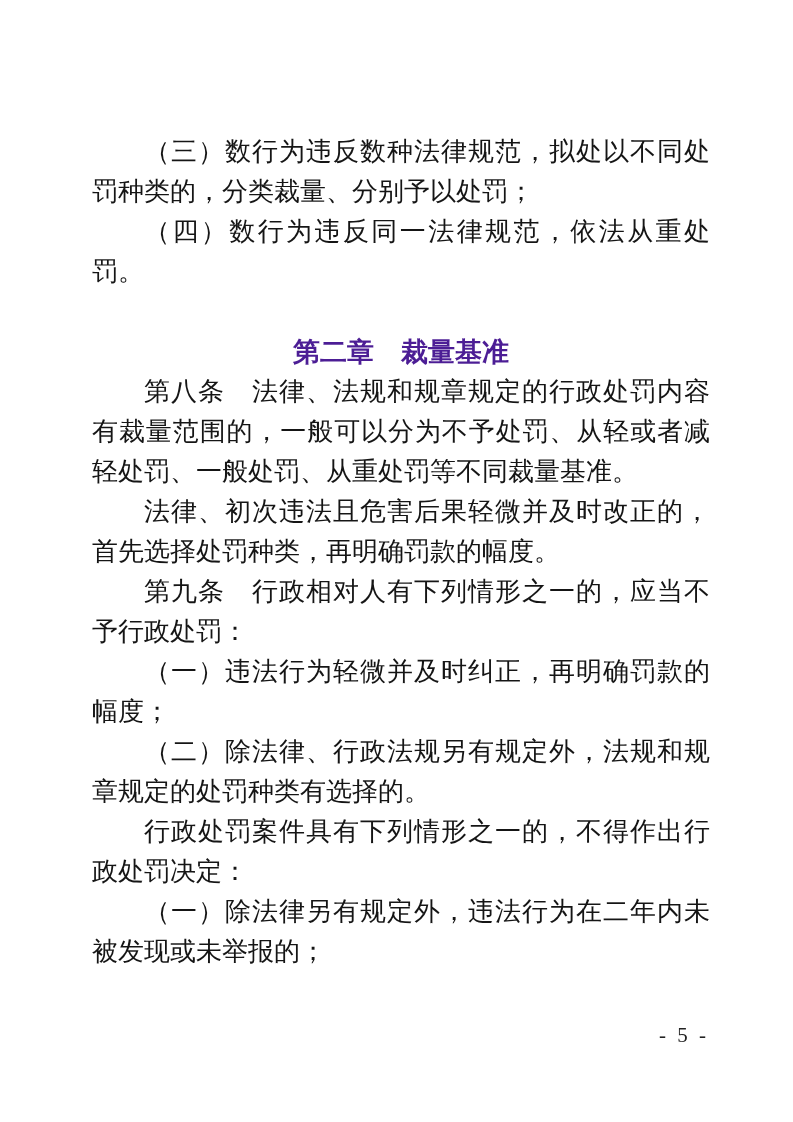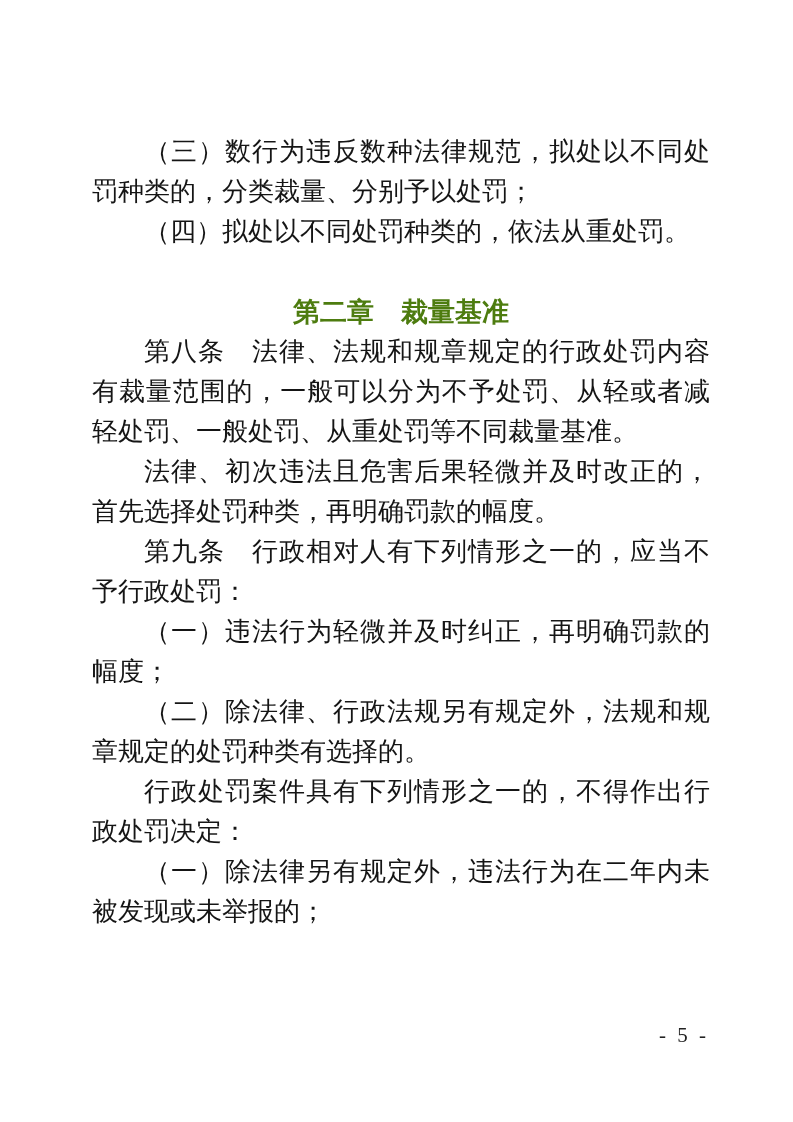--- a/index.html
+++ b/index.html
@@ -32,40 +32,40 @@
     word-break: break-all;
   }
   .chapter-heading {
     margin: 40px 0 0 0;
     font-size: 27px;
     line-height: 40px;
     font-weight: 700;
     text-align: center;
     text-indent: 0;
     font-family: "Liberation Sans", "DejaVu Sans", sans-serif;
-    color: #4d7c0f;
+    color: #4c1d95;
   }
   .page-footer {
     position: absolute;
     top: 1022px;
     right: 84px;
     font-size: 21px;
     line-height: 26px;
     letter-spacing: 3px;
     color: #222222;
     font-family: "Liberation Serif", "DejaVu Serif", serif;
   }
 </style>
 </head>
 <body>
 
 <div class="page">
   <main class="content">
     <p class="para">（三）数行为违反数种法律规范，拟处以不同处罚种类的，分类裁量、分别予以处罚；</p>
-    <p class="para">（四）拟处以不同处罚种类的，依法从重处罚。</p>
+    <p class="para">（四）数行为违反同一法律规范，依法从重处罚。</p>
     <h2 class="chapter-heading">第二章　裁量基准</h2>
     <p class="para">第八条　法律、法规和规章规定的行政处罚内容有裁量范围的，一般可以分为不予处罚、从轻或者减轻处罚、一般处罚、从重处罚等不同裁量基准。</p>
     <p class="para">法律、初次违法且危害后果轻微并及时改正的，首先选择处罚种类，再明确罚款的幅度。</p>
     <p class="para">第九条　行政相对人有下列情形之一的，应当不予行政处罚：</p>
     <p class="para">（一）违法行为轻微并及时纠正，再明确罚款的幅度；</p>
     <p class="para">（二）除法律、行政法规另有规定外，法规和规章规定的处罚种类有选择的。</p>
     <p class="para">行政处罚案件具有下列情形之一的，不得作出行政处罚决定：</p>
     <p class="para">（一）除法律另有规定外，违法行为在二年内未被发现或未举报的；</p>
   </main>
   <div class="page-footer">- 5 -</div>

